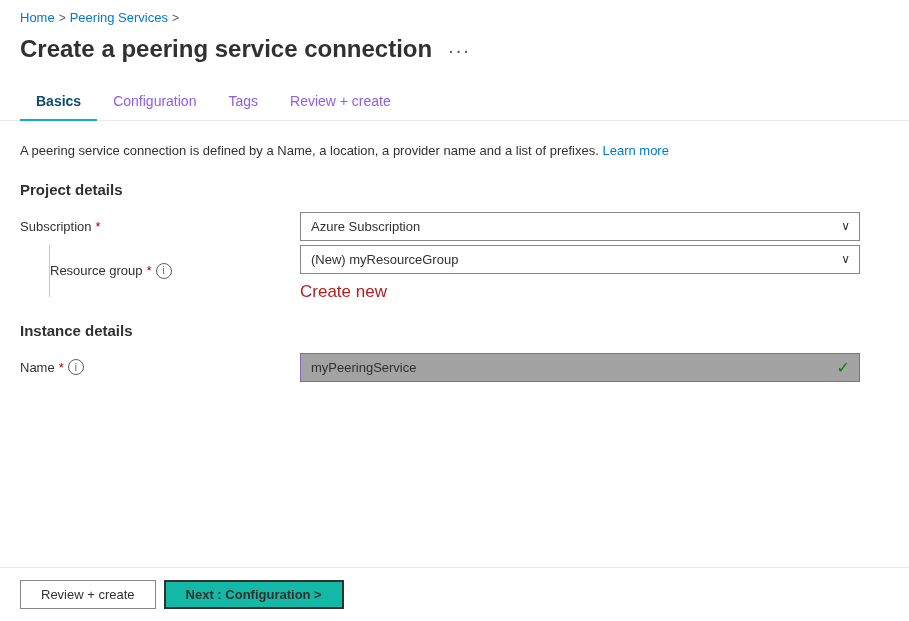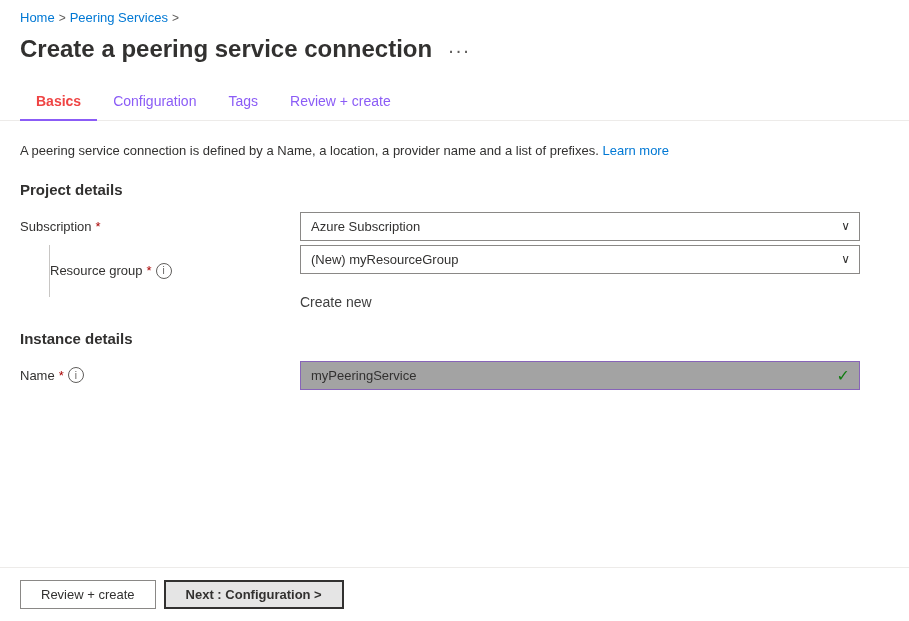--- a/index.html
+++ b/index.html
@@ -58,23 +58,23 @@
     }
     .tab {
       padding: 10px 16px;
       font-size: 14px;
       cursor: pointer;
       color: #8b5cf6;
       border-bottom: 2px solid transparent;
       margin-bottom: -1px;
     }
     .tab.active {
-      color: #ef4444;
+      color: #0c4a6e;
       font-weight: 600;
-      border-bottom: 2px solid #8b5cf6;
+      border-bottom: 2px solid #0ea5e9;
     }
 
     
     .content {
       padding: 20px 20px 20px 20px;
     }
 
     .description-text {
       font-size: 13px;
       color: #323130;
@@ -178,26 +178,26 @@
       position: absolute;
       right: 10px;
       top: 50%;
       transform: translateY(-50%);
       color: #107c10;
       font-size: 16px;
     }
 
     
     .create-new-link {
-      color: #404040;
-      font-size: 14px;
+      color: #b91c1c;
+      font-size: 17px;
       text-decoration: none;
       cursor: pointer;
       display: block;
-      margin-top: 20px;
+      margin-top: 8px;
       margin-left: 280px;
     }
 
     
     .instance-section {
       margin-top: 20px;
     }
 
     
     .footer {
@@ -215,21 +215,21 @@
     .btn {
       padding: 6px 20px;
       font-size: 13px;
       cursor: pointer;
       border: 1px solid #8a8886;
       background: #fff;
       color: #323130;
       font-family: 'Segoe UI', Arial, sans-serif;
     }
     .btn-primary {
-      background: #e5e5e5;
+      background: #14b8a6;
       border: 2px solid #323130;
       color: #323130;
       font-weight: 600;
       padding: 5px 20px;
     }
 
     
     .subscription-group {
       margin-bottom: 4px;
     }

